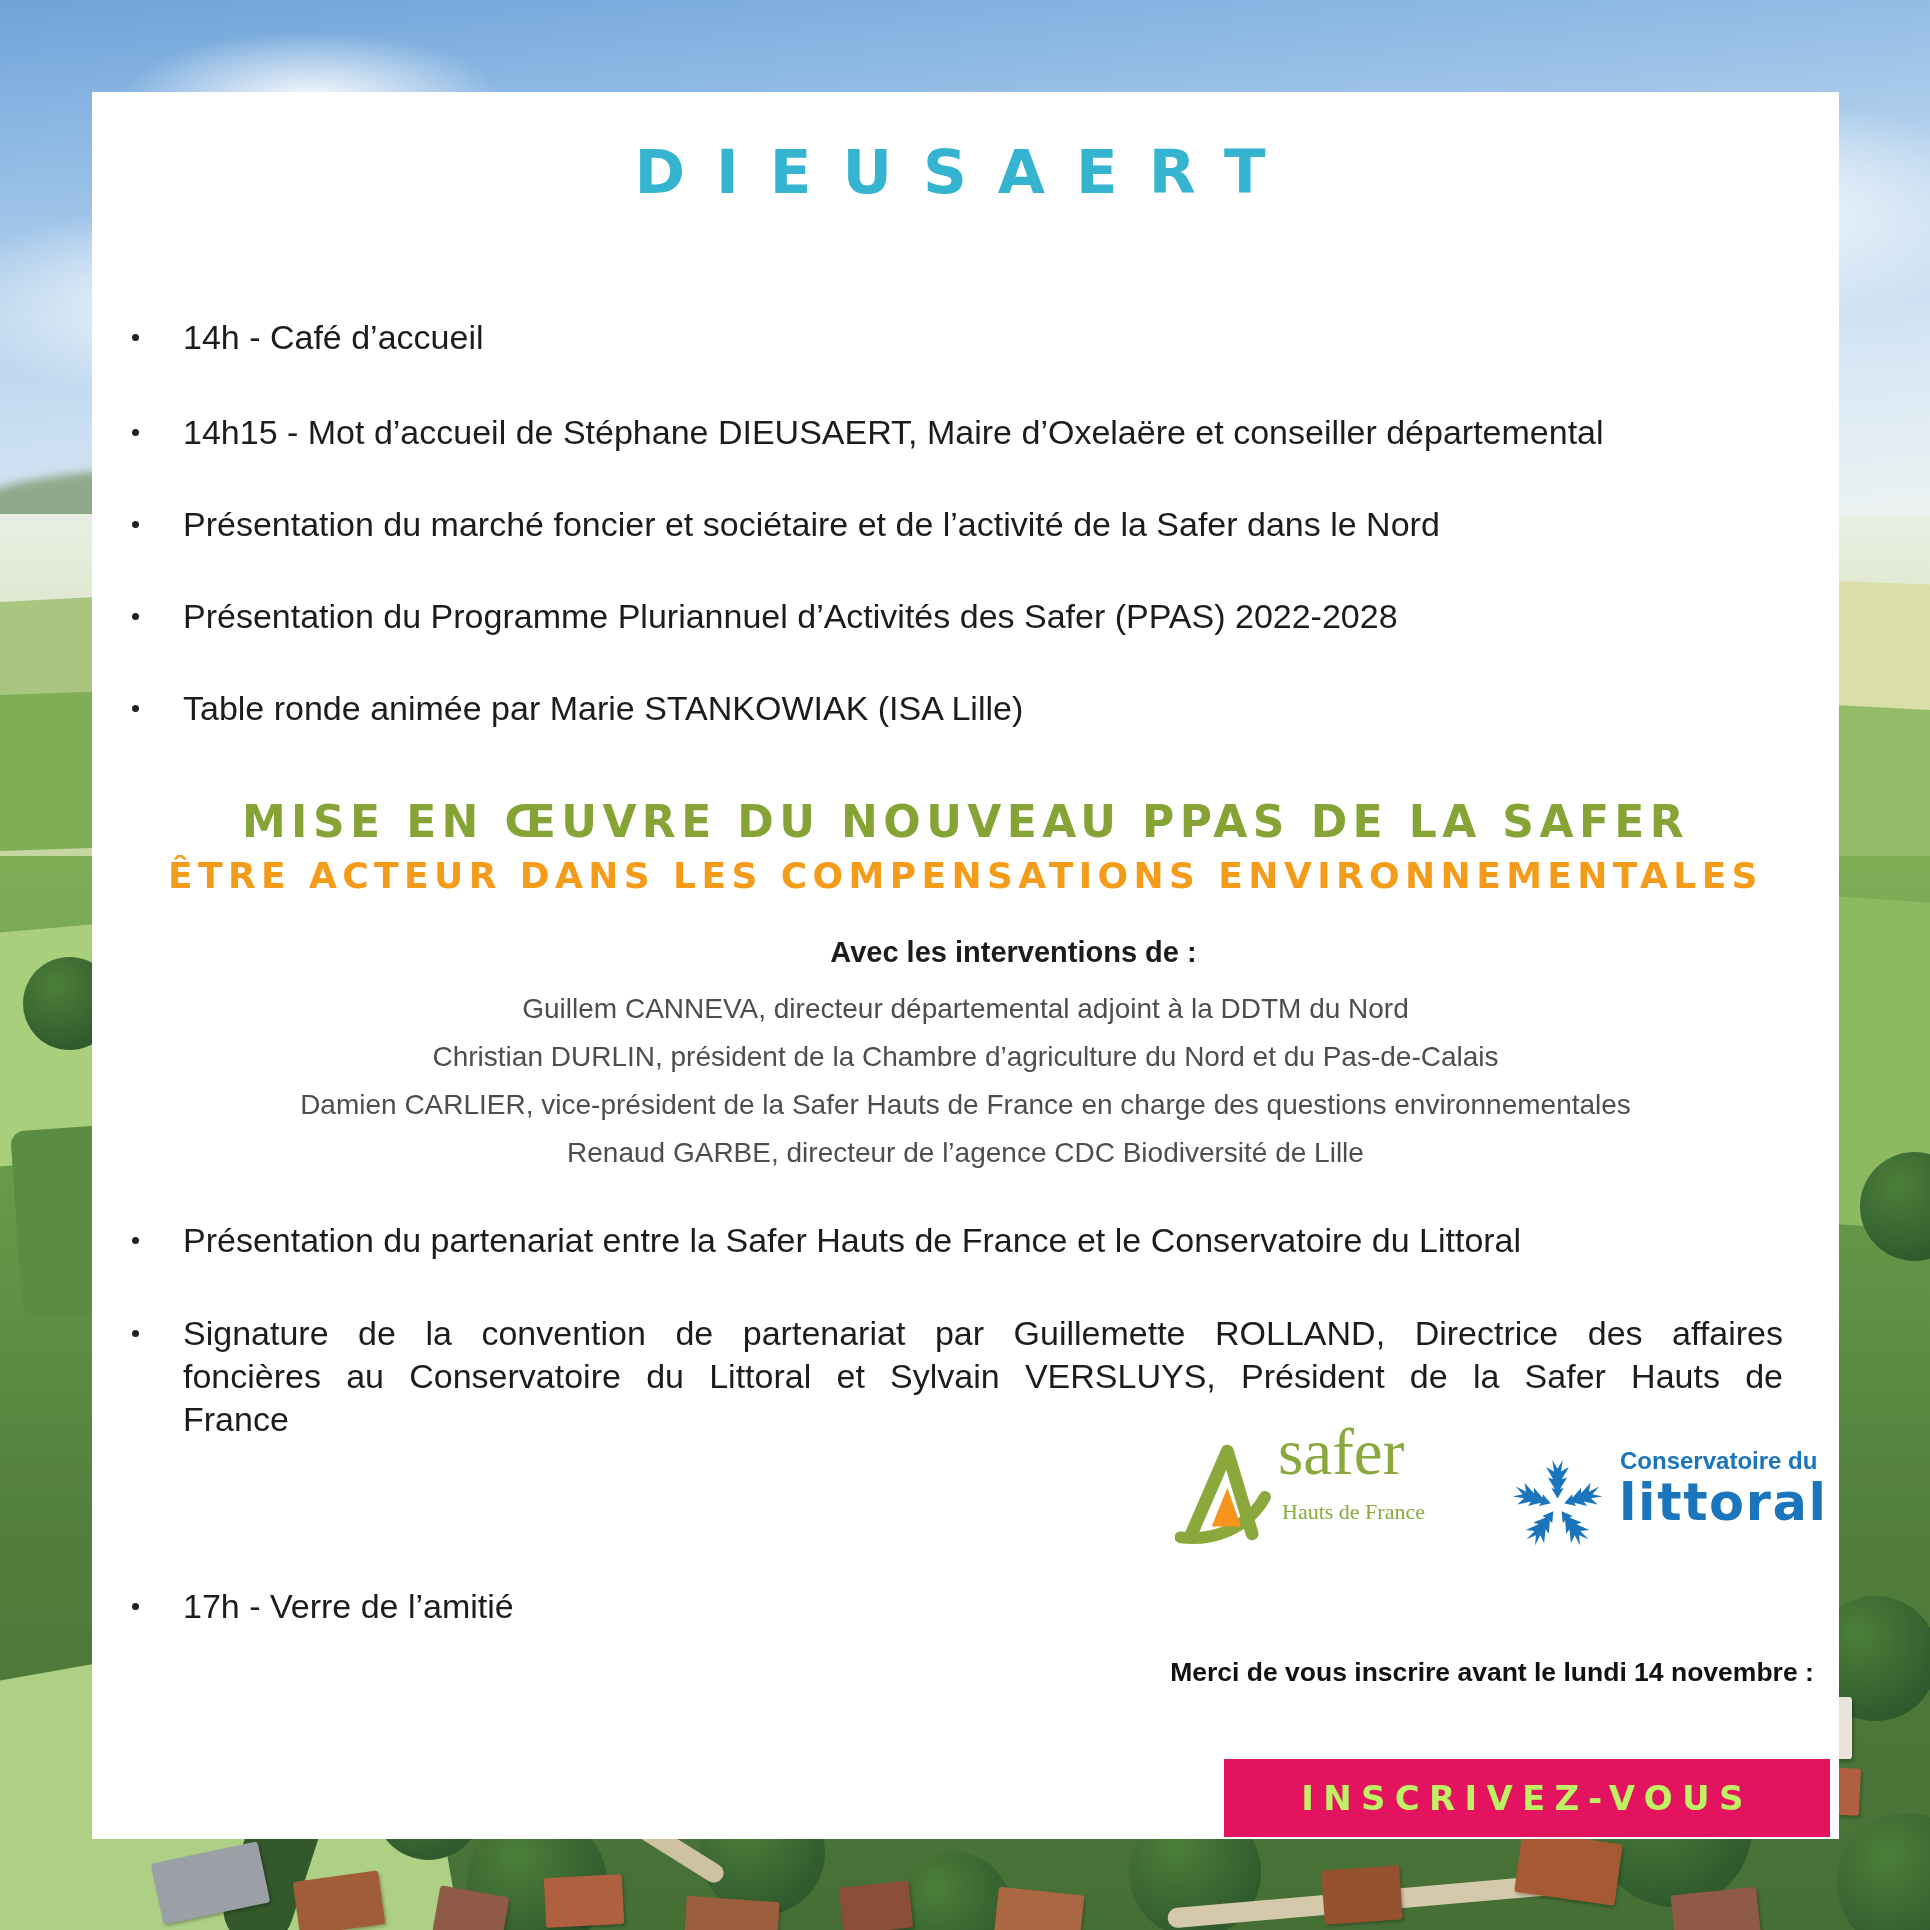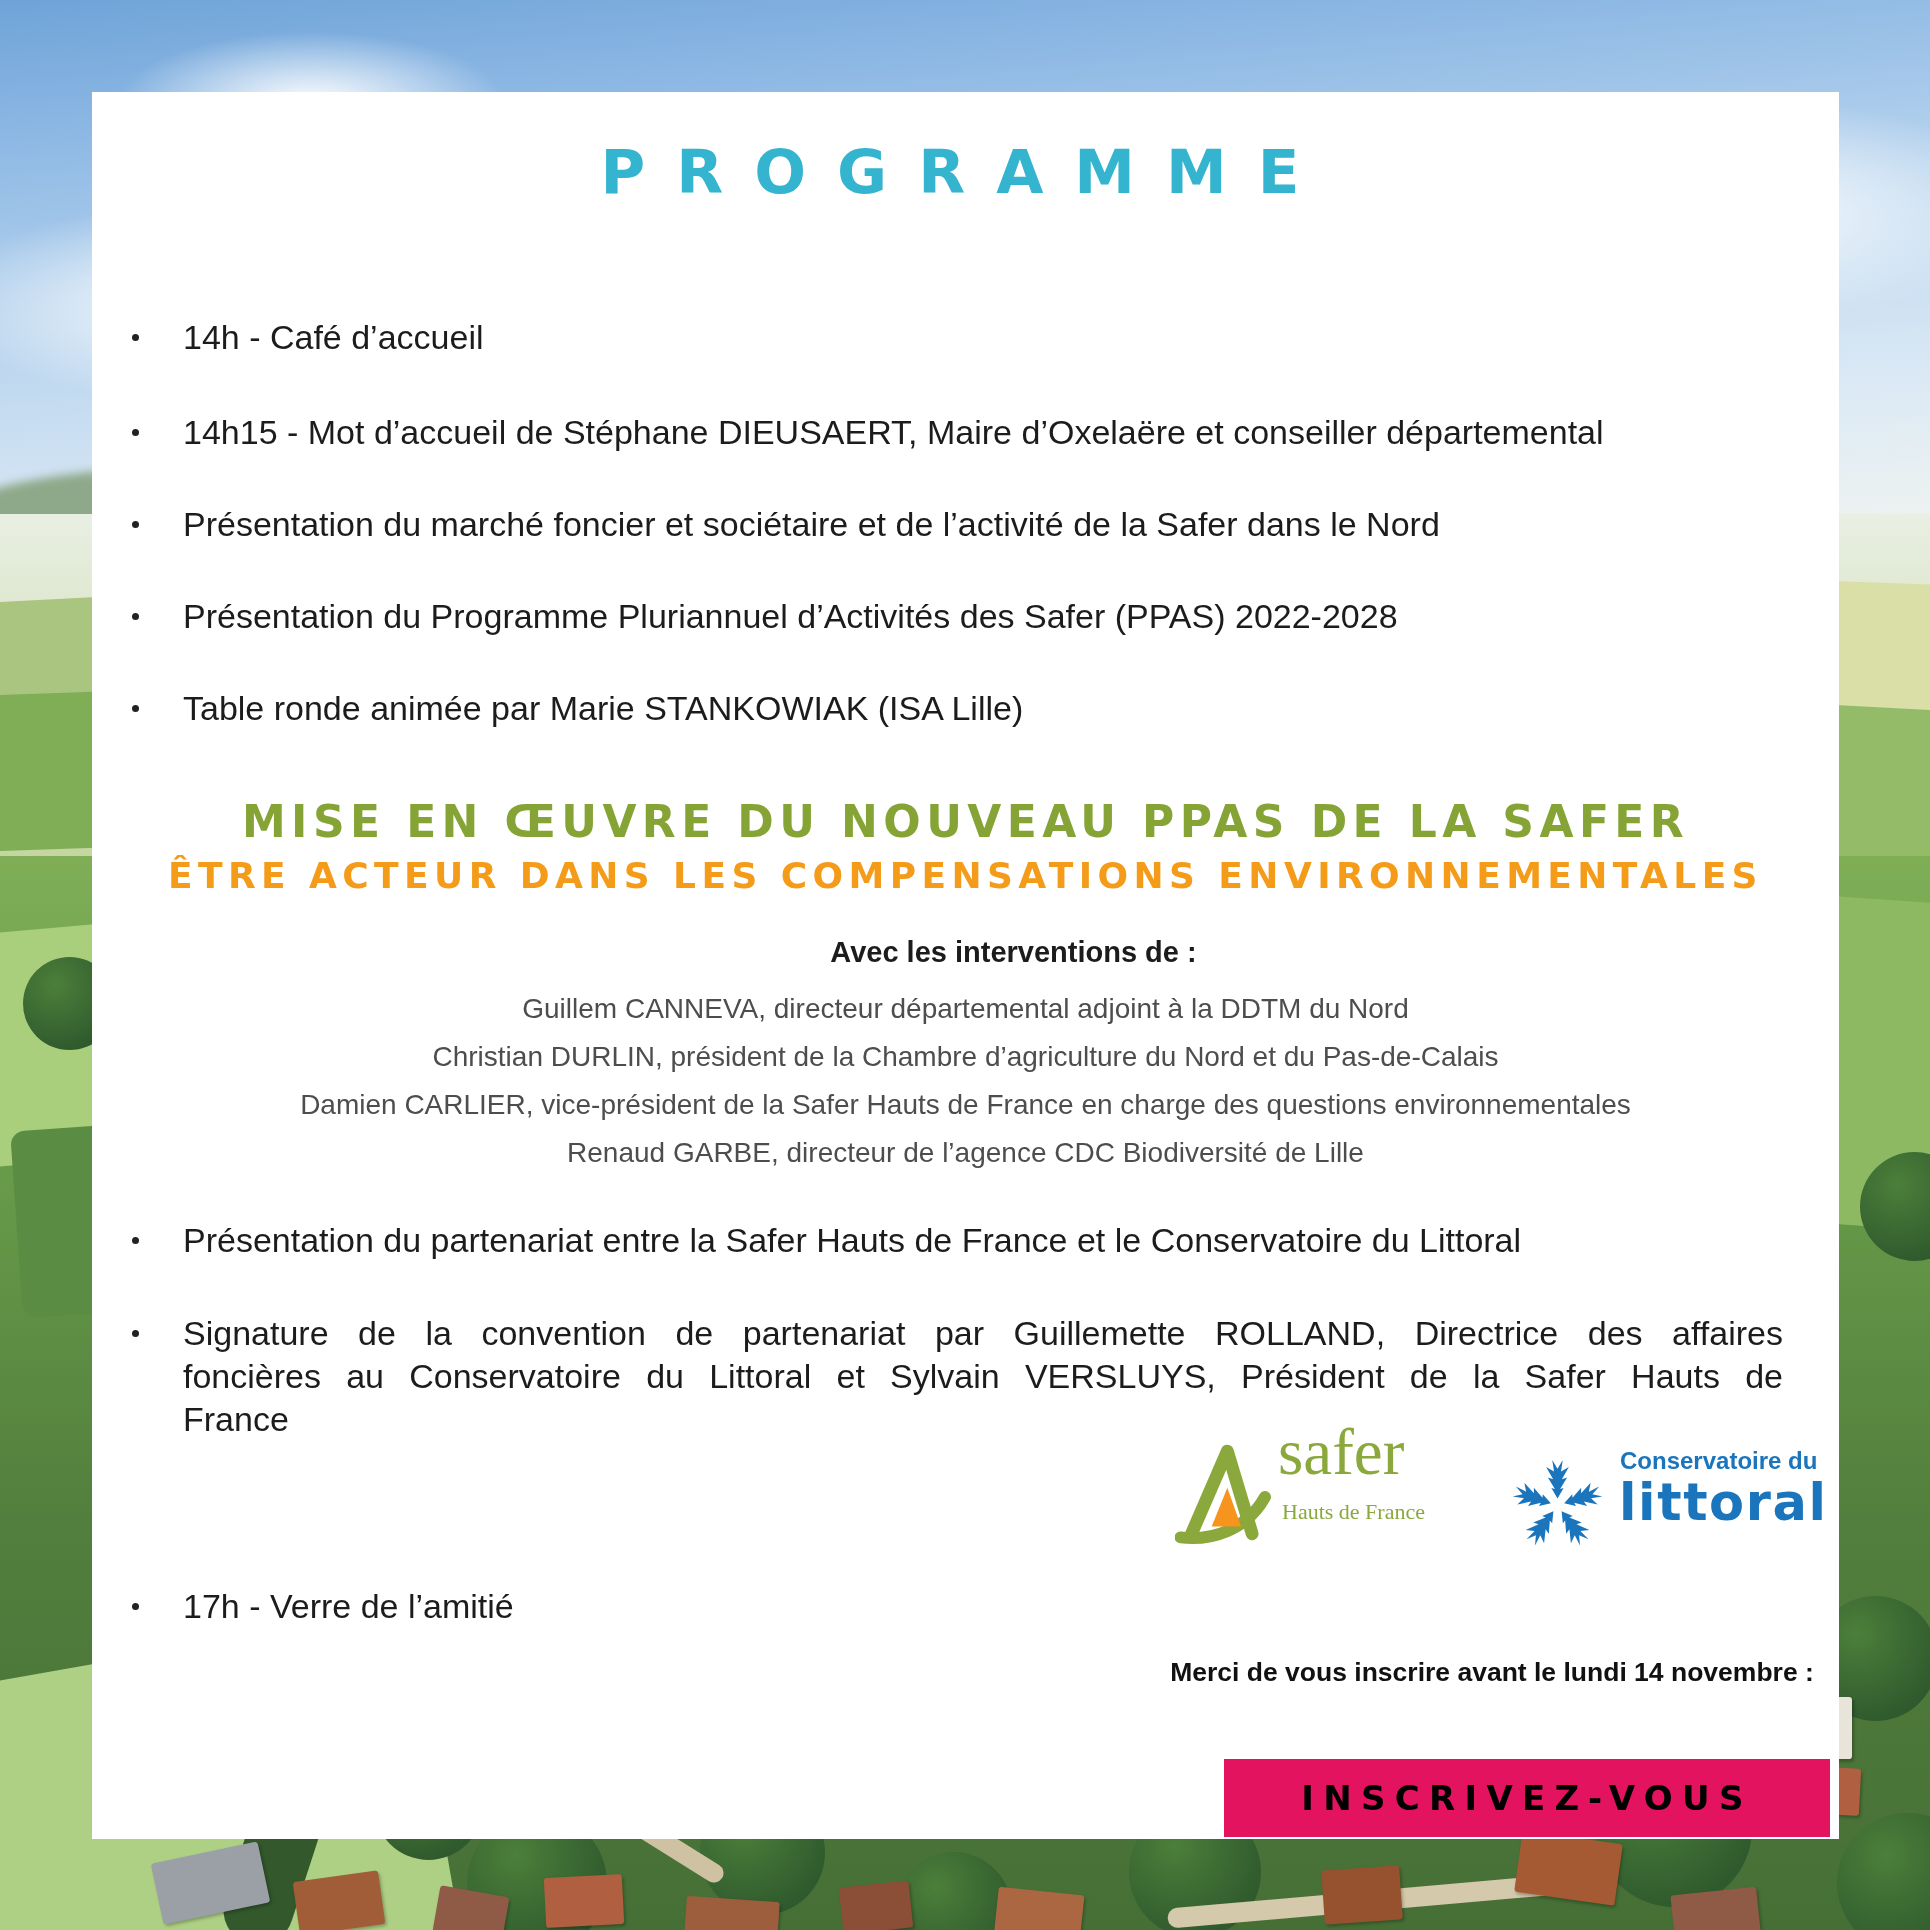--- a/index.html
+++ b/index.html
@@ -53,21 +53,21 @@
              font-size:22px;color:#8aa83c;}
   .logo-littoral{position:absolute;left:1413px;top:1350px;width:342px;height:148px;}
   .lit1{position:absolute;left:115px;top:4.7px;font-size:24px;font-weight:bold;color:#1b75bc;}
   .lit2{position:absolute;left:114px;top:31px;font-family:"DejaVu Sans",sans-serif;font-weight:bold;
         font-size:51px;letter-spacing:1.6px;color:#1b75bc;}
 
   .note{position:absolute;right:13.2px;top:1553px;margin:12px;font-size:26.5px;font-weight:bold;color:#111;text-align:center;}
   .register{position:absolute;left:1132px;top:1667px;width:606px;height:78px;background:#e4135f;
             display:flex;align-items:center;justify-content:center;cursor:pointer;border:none;}
   .register span{font-family:"DejaVu Sans",sans-serif;font-weight:bold;font-size:34px;
-                 letter-spacing:9.3px;color:#000000;}
+                 letter-spacing:9.3px;color:#bef264;}
 </style>
 </head>
 <body>
 
 <div class="poster">
 
   <div class="bg">
     <div class="sky"></div>
     <div class="cloud" style="left:-78px;top:202px;width:623px;height:202px;"></div>
     <div class="cloud" style="left:467px;top:296px;width:856px;height:218px;"></div>
@@ -106,21 +106,21 @@
     <div class="house" style="left:996px;top:1891px;width:86px;height:51px;background:#aa6742;transform:rotate(6deg);"></div>
     <div class="house" style="left:1323px;top:1868px;width:78px;height:54px;background:#96522e;transform:rotate(-4deg);"></div>
     <div class="house" style="left:1518px;top:1837px;width:101px;height:62px;background:#a65a33;transform:rotate(8deg);"></div>
     <div class="house" style="left:1673px;top:1891px;width:86px;height:54px;background:#8f5a46;transform:rotate(-6deg);"></div>
     <div class="house" style="left:1790px;top:1767px;width:70px;height:47px;background:#b06040;transform:rotate(3deg);"></div>
     <div class="house" style="left:1813px;top:1697px;width:39px;height:62px;background:#e8e4da;"></div>
   </div>
 
   <div class="card">
 
-    <h1 class="title">PROGRAMME</h1>
+    <h1 class="title">DIEUSAERT</h1>
 
     <ul class="list">
       <li class="li" style="top:224px"><span class="dot"></span><span>14h - Café d’accueil</span></li>
       <li class="li" style="top:319px"><span class="dot"></span><span>14h15 - Mot d’accueil de Stéphane DIEUSAERT, Maire d’Oxelaëre et conseiller départemental</span></li>
       <li class="li" style="top:411px"><span class="dot"></span><span>Présentation du marché foncier et sociétaire et de l’activité de la Safer dans le Nord</span></li>
       <li class="li" style="top:503px"><span class="dot"></span><span>Présentation du Programme Pluriannuel d’Activités des Safer (PPAS) 2022-2028</span></li>
       <li class="li" style="top:595px"><span class="dot"></span><span>Table ronde animée par Marie STANKOWIAK (ISA Lille)</span></li>
     </ul>
 
     <h2 class="h-green">MISE EN ŒUVRE DU NOUVEAU PPAS DE LA SAFER</h2>

